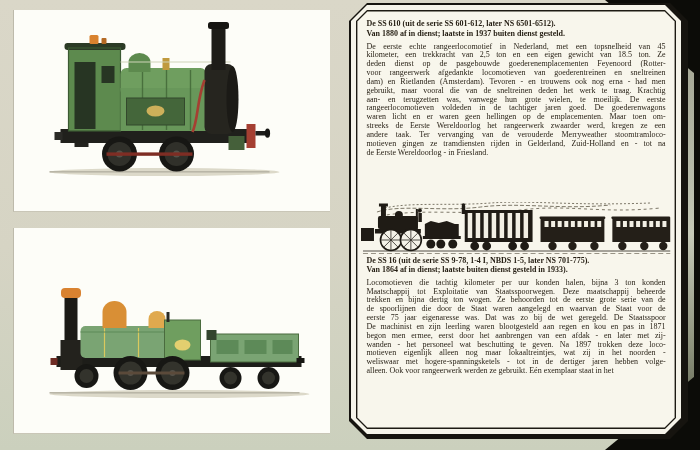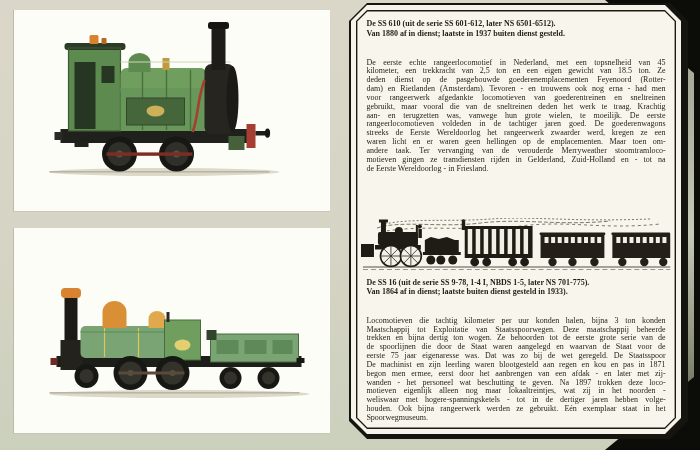--- a/index.html
+++ b/index.html
@@ -39,26 +39,26 @@
   .oct16{clip-path:polygon(16px 0,calc(100% - 16px) 0,100% 16px,100% calc(100% - 16px),calc(100% - 16px) 100%,16px 100%,0 calc(100% - 16px),0 16px);}
   .oct11{clip-path:polygon(11px 0,calc(100% - 11px) 0,100% 11px,100% calc(100% - 11px),calc(100% - 11px) 100%,11px 100%,0 calc(100% - 11px),0 11px);}
   .oct10{clip-path:polygon(10px 0,calc(100% - 10px) 0,100% 10px,100% calc(100% - 10px),calc(100% - 10px) 100%,10px 100%,0 calc(100% - 10px),0 10px);}
   .panel-outer{position:absolute;left:349px;top:3px;width:339px;height:436px;background:#16140f;}
   .panel-white{position:absolute;left:2px;top:2px;right:7px;bottom:5px;background:#f6f4ea;}
   .panel-rule{position:absolute;left:5px;top:5px;right:5px;bottom:5px;background:#1d1a13;}
   .panel-inner{position:absolute;left:1.4px;top:1.4px;right:1.4px;bottom:1.4px;background:#f8f6ec;}
   .panel-content{position:absolute;inset:0;padding:8px 9px 0 9px;color:#241d12;}
   .heading{font-weight:bold;font-size:8px;line-height:9.6px;letter-spacing:0;}
   .heading-line{white-space:nowrap;}
-  .para{margin-top:20px;font-size:8px;line-height:8.85px;}
+  .para{margin-top:4px;font-size:8px;line-height:8.85px;}
   .jline{text-align:justify;text-align-last:justify;white-space:normal;}
   .para .jline:last-child{text-align-last:left;}
   .engraving{margin:44px -5px 0 -5px;height:54px;}
   .engraving svg{display:block;width:100%;height:100%;}
-  .heading-2{margin-top:6px;}
+  .heading-2{}
 </style>
 </head>
 <body>
 
 <div class="page">
 
   <div class="edge-sheen"></div>
   <div class="edge-black"></div>
   <div class="corner-tr"></div>
   <div class="corner-br"></div>
@@ -173,27 +173,27 @@
 
             <div class="heading">
                 <div class="heading-line">De SS 610 (uit de serie SS 601-612, later NS 6501-6512).</div>
                 <div class="heading-line">Van 1880 af in dienst; laatste in 1937 buiten dienst gesteld.</div>
               </div>
 
             <div class="para">
                 <div class="jline">De eerste echte rangeerlocomotief in Nederland, met een topsnelheid van 45</div>
                 <div class="jline">kilometer, een trekkracht van 2,5 ton en een eigen gewicht van 18.5 ton. Ze</div>
                 <div class="jline">deden dienst op de pasgebouwde goederenemplacementen Feyenoord (Rotter-</div>
+                <div class="jline">voor rangeerwerk afgedankte locomotieven van goederentreinen en sneltreinen</div>
                 <div class="jline">dam) en Rietlanden (Amsterdam). Tevoren - en trouwens ook nog erna - had men</div>
-                <div class="jline">voor rangeerwerk afgedankte locomotieven van goederentreinen en sneltreinen</div>
                 <div class="jline">gebruikt, maar vooral die van de sneltreinen deden het werk te traag. Krachtig</div>
                 <div class="jline">aan- en terugzetten was, vanwege hun grote wielen, te moeilijk. De eerste</div>
                 <div class="jline">rangeerlocomotieven voldeden in de tachtiger jaren goed. De goederenwagons</div>
+                <div class="jline">waren licht en er waren geen hellingen op de emplacementen. Maar toen om-</div>
                 <div class="jline">streeks de Eerste Wereldoorlog het rangeerwerk zwaarder werd, kregen ze een</div>
-                <div class="jline">waren licht en er waren geen hellingen op de emplacementen. Maar toen om-</div>
                 <div class="jline">andere taak. Ter vervanging van de verouderde Merryweather stoomtramloco-</div>
                 <div class="jline">motieven gingen ze tramdiensten rijden in Gelderland, Zuid-Holland en - tot na</div>
                 <div class="jline">de Eerste Wereldoorlog - in Friesland.</div>
               </div>
 
             <div class="engraving">
               <svg viewBox="0 0 310 54" preserveAspectRatio="none">
                 <g stroke="#57503f" fill="none" stroke-width="0.9" opacity="0.85">
                   <path d="M16,10 C40,2 80,10 120,5 S200,8 250,3" stroke-dasharray="4 2"></path>
                   <path d="M20,14 C60,6 110,14 160,8 S240,12 300,6" stroke-dasharray="3 3"></path>
@@ -288,22 +288,21 @@
                 <div class="jline">Locomotieven die tachtig kilometer per uur konden halen, bijna 3 ton konden</div>
                 <div class="jline">Maatschappij tot Exploitatie van Staatsspoorwegen. Deze maatschappij beheerde</div>
                 <div class="jline">trekken en bijna dertig ton wogen. Ze behoorden tot de eerste grote serie van de</div>
                 <div class="jline">de spoorlijnen die door de Staat waren aangelegd en waarvan de Staat voor de</div>
                 <div class="jline">eerste 75 jaar eigenaresse was. Dat was zo bij de wet geregeld. De Staatsspoor</div>
                 <div class="jline">De machinist en zijn leerling waren blootgesteld aan regen en kou en pas in 1871</div>
                 <div class="jline">begon men ermee, eerst door het aanbrengen van een afdak - en later met zij-</div>
                 <div class="jline">wanden - het personeel wat beschutting te geven. Na 1897 trokken deze loco-</div>
                 <div class="jline">motieven eigenlijk alleen nog maar lokaaltreintjes, wat zij in het noorden -</div>
                 <div class="jline">weliswaar met hogere-spanningsketels - tot in de dertiger jaren hebben volge-</div>
-                <div class="jline">houden. Ook bijna rangeerwerk werden ze gebruikt. Eén exemplaar staat in het</div>
-                <div class="jline">Spoorwegmuseum.</div>
+                <div class="jline">alleen. Ook voor rangeerwerk werden ze gebruikt. Eén exemplaar staat in het</div>
               </div>
 
           </div>
         </div>
       </div>
     </div>
   </div>
 
 </div>
 

